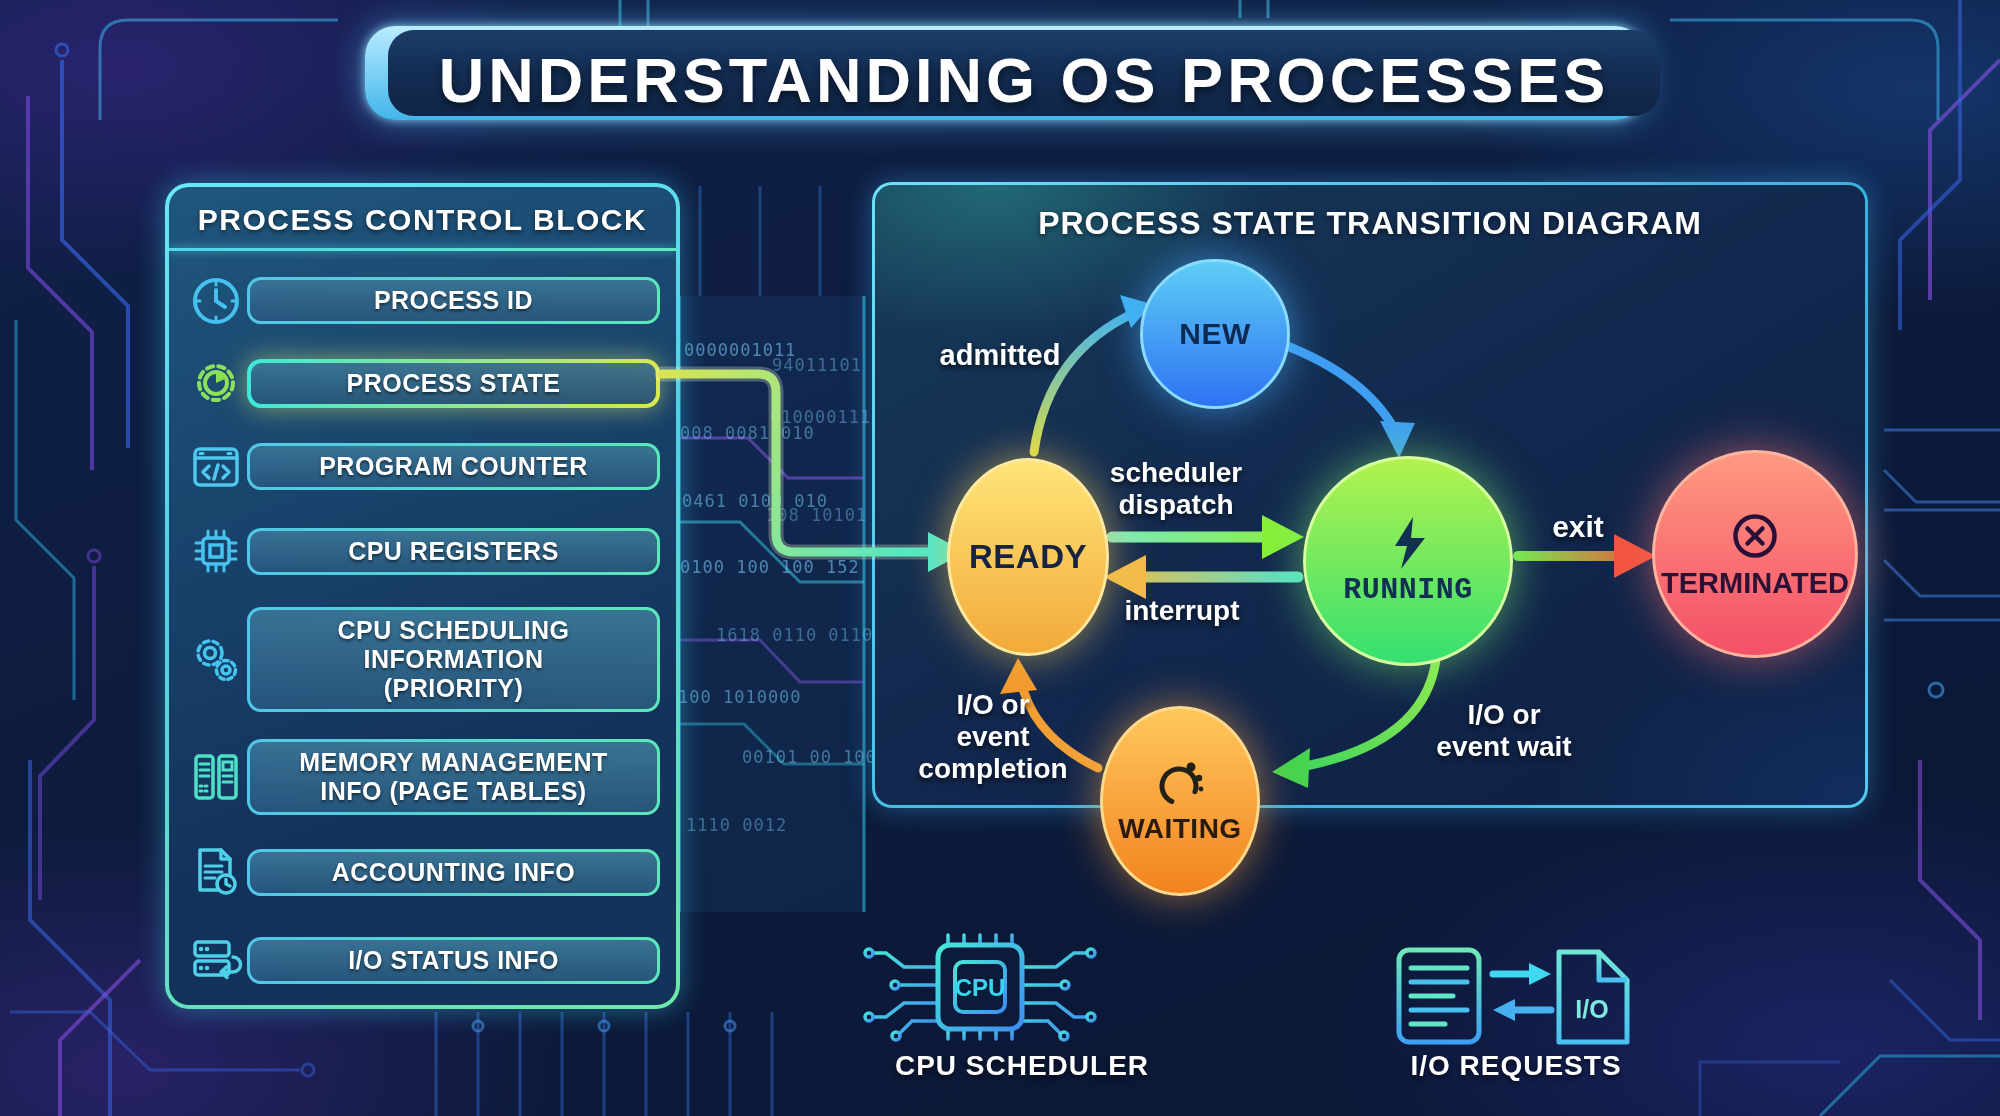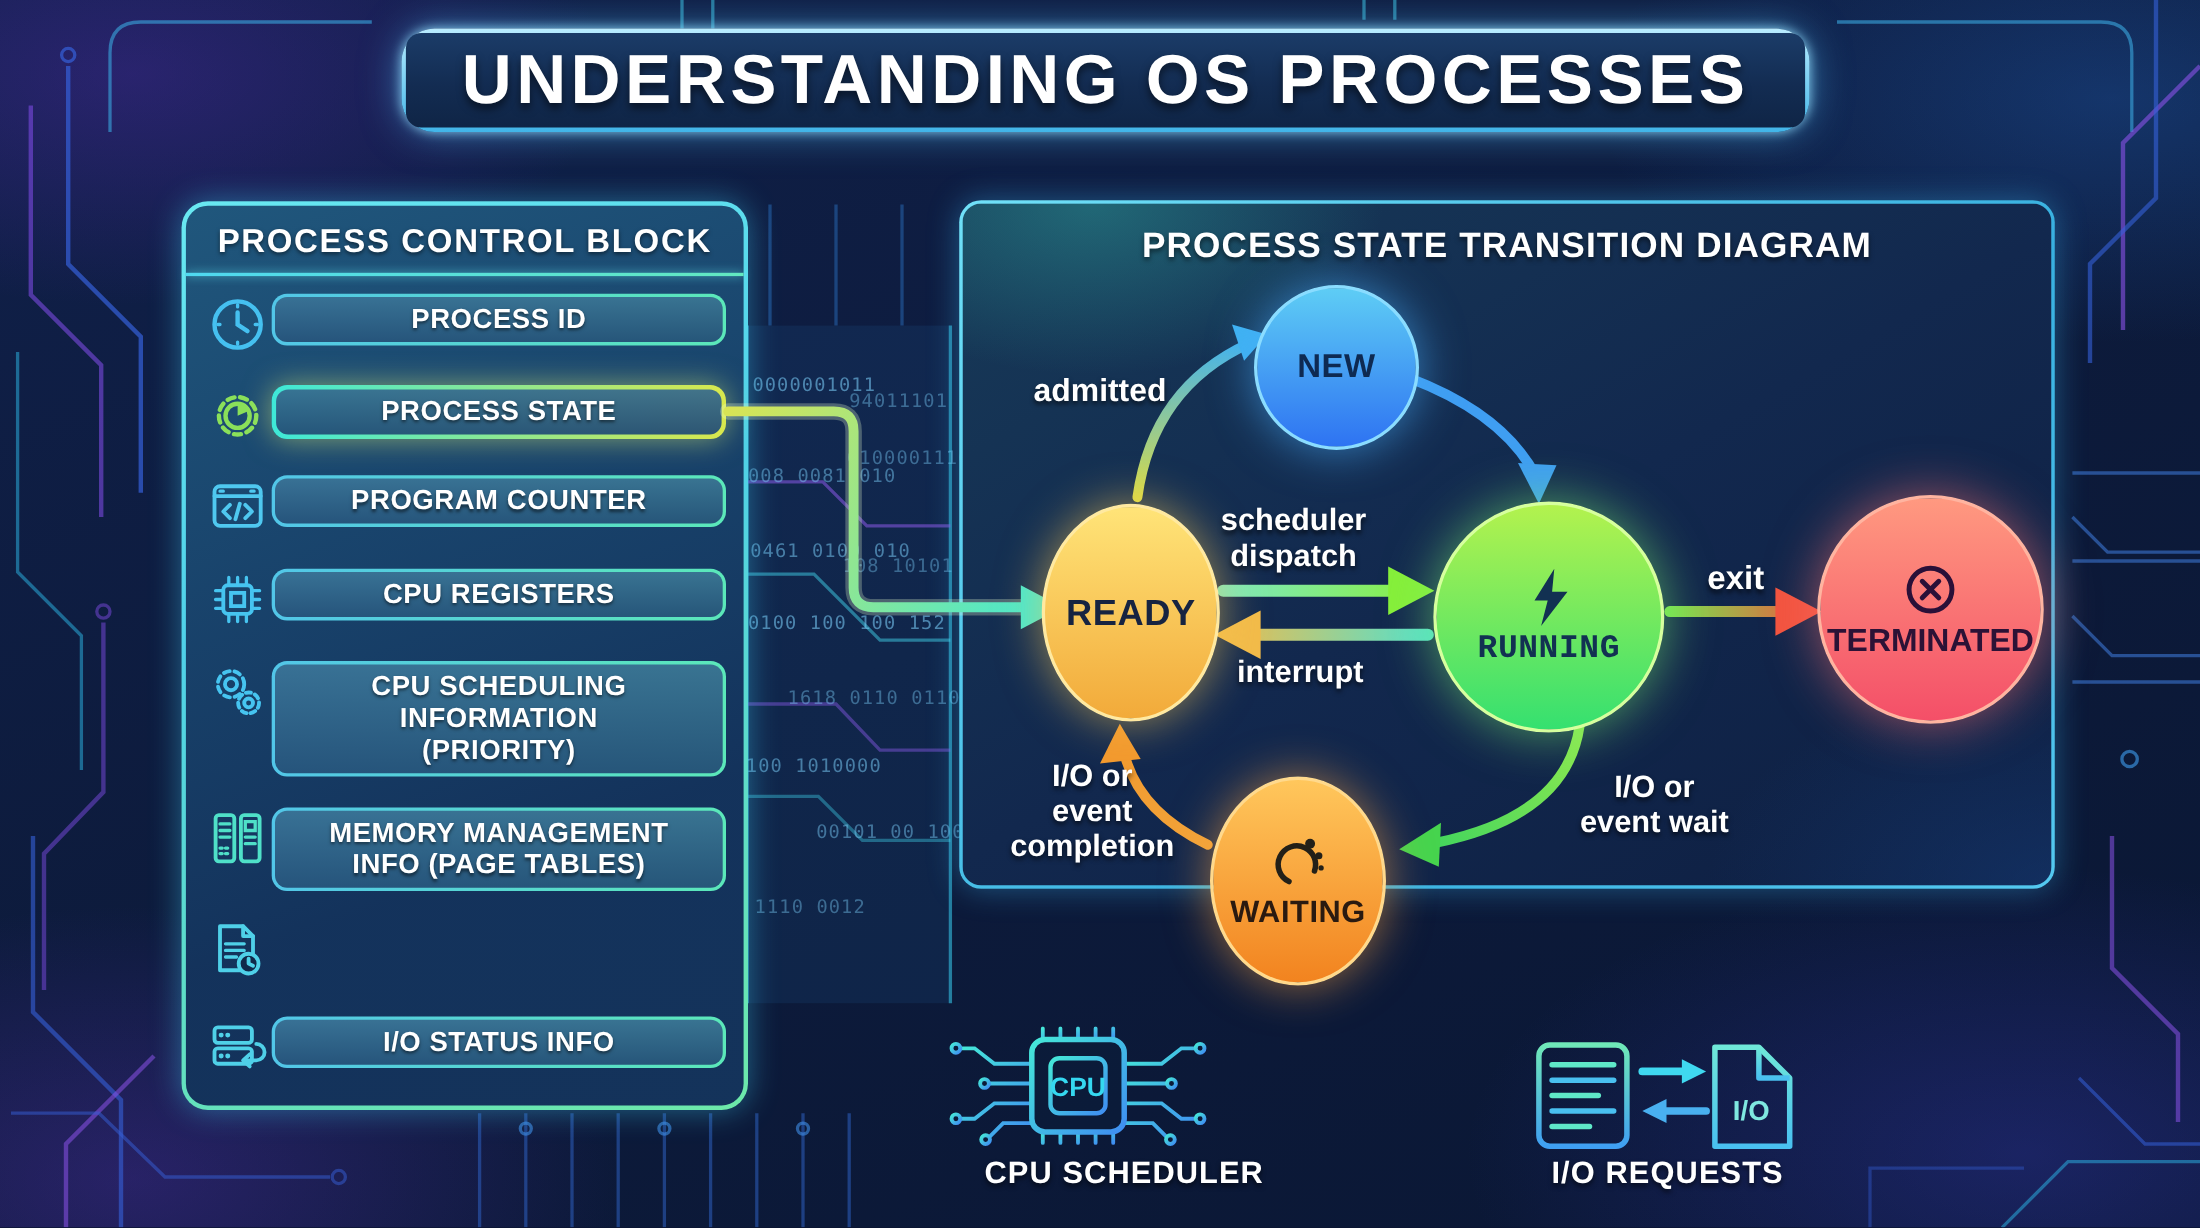--- a/index.html
+++ b/index.html
@@ -14,38 +14,38 @@
   svg{display:block}
   .bg,.arrows{position:absolute;left:0;top:0;width:2000px;height:1116px}
   .bg{z-index:0}
   .arrows{z-index:6;pointer-events:none}
 
   
   .title-banner{position:absolute;left:365px;top:26px;width:1280px;height:94px;z-index:5;
     padding:4px;border-radius:30px;box-sizing:border-box;
     background:linear-gradient(180deg,#b9ecff,#41b5e8);
     box-shadow:0 0 36px rgba(86,194,255,.55),0 0 10px rgba(170,232,255,.8);}
-  .title-inner{width:100%;height:100%;border-radius:14px;display:flex;align-items:center;justify-content:center;
-    background:linear-gradient(180deg,#1b3c68 0%,#132c52 55%,#0f2546 100%);}
+  .title-inner{width:100%;height:100%;border-radius:26px;display:flex;align-items:flex-end;justify-content:center;
+    background:linear-gradient(180deg,#1b3c68 0%,#132c52 55%,#0f2546 100%);margin-left:19px;}
   .title-text{font-size:63px;font-weight:bold;color:#ffffff;letter-spacing:4px;
     text-shadow:0 4px 8px rgba(0,0,0,.55);white-space:nowrap}
 
   
   .pcb-panel{position:absolute;left:165px;top:183px;width:515px;height:826px;z-index:4;
     padding:4px;border-radius:24px;box-sizing:border-box;
     background:linear-gradient(160deg,#69e9f2 0%,#4fd0e8 40%,#6de9a9 100%);
     box-shadow:0 0 28px rgba(62,200,240,.45);}
   .pcb-inner{width:100%;height:100%;border-radius:20px;box-sizing:border-box;padding:0 16px;
     background:linear-gradient(160deg,rgba(28,79,118,.95) 0%,rgba(17,45,88,.97) 70%);}
   .pcb-title{text-align:center;color:#fff;font-size:30px;font-weight:bold;letter-spacing:1.5px;
     margin:0;padding:16px 0 11px;text-shadow:0 2px 4px rgba(0,0,0,.55);}
   .pcb-divider{height:3px;margin:0 -16px;background:linear-gradient(90deg,#4fd8f0,#62e8c0);
     box-shadow:0 0 9px rgba(96,230,240,.8);}
   .pcb-rows{display:flex;flex-direction:column;gap:16px;margin-top:16px;}
-  .pcb-row{display:flex;align-items:flex-start;}
+  .pcb-row{display:flex;align-items:center;}
   .pcb-icon{width:62px;min-width:62px;display:flex;align-items:center;justify-content:center;}
   .pcb-box{flex:1;display:flex;padding:3px;border-radius:14px;
     background:linear-gradient(90deg,#52c6e8,#5be8b9);}
   .pcb-box.hl{padding:4px;background:linear-gradient(90deg,#3ee8d8,#d9e84d);
     box-shadow:0 0 26px rgba(219,240,116,.55);}
   .pcb-box-inner{flex:1;border-radius:11px;display:flex;align-items:center;justify-content:center;
     background:linear-gradient(180deg,rgba(54,106,142,.92),rgba(35,77,117,.94));
     color:#fff;font-weight:bold;font-size:25px;line-height:1.16;letter-spacing:.5px;text-align:center;
     white-space:pre-line;padding:6px 8px;box-sizing:border-box;text-shadow:0 2px 3px rgba(0,0,0,.55);}
 
@@ -263,20 +263,23 @@
 
         <div class="pcb-row" style="height:72px">
           <div class="pcb-icon">
             <svg width="56" height="56" viewBox="0 0 56 56" fill="none" stroke="#4fd0e8" stroke-width="3.5" stroke-linecap="round" stroke-linejoin="round">
               <path d="M12 6 H33 L42 15 V46 H12 Z"></path>
                 <path d="M33 6 V15 H42"></path>
               <path d="M17 22 h17 M17 28 h17 M17 34 h10" stroke-width="3"></path>
               <circle cx="38" cy="40" r="9" fill="#10294a"></circle>
                 <path d="M38 35.5 V40 L42 42"></path>
             </svg>
+          </div>
+          <div class="pcb-box">
+            <div class="pcb-box-inner">ACCOUNTING INFO</div>
           </div>
         </div>
 
         <div class="pcb-row" style="height:72px">
           <div class="pcb-icon">
             <svg width="56" height="56" viewBox="0 0 56 56" fill="none" stroke="#4fd0e8" stroke-width="3.5" stroke-linecap="round" stroke-linejoin="round">
               <rect x="7" y="10" width="34" height="14" rx="3"></rect>
                 <rect x="7" y="29" width="34" height="14" rx="3"></rect>
               <path d="M13 17 h.1 M19 17 h.1 M13 36 h.1 M19 36 h.1" stroke-width="4.5"></path>
               <path d="M34 40 H45 A7.5 7.5 0 0 0 45 25"></path>

